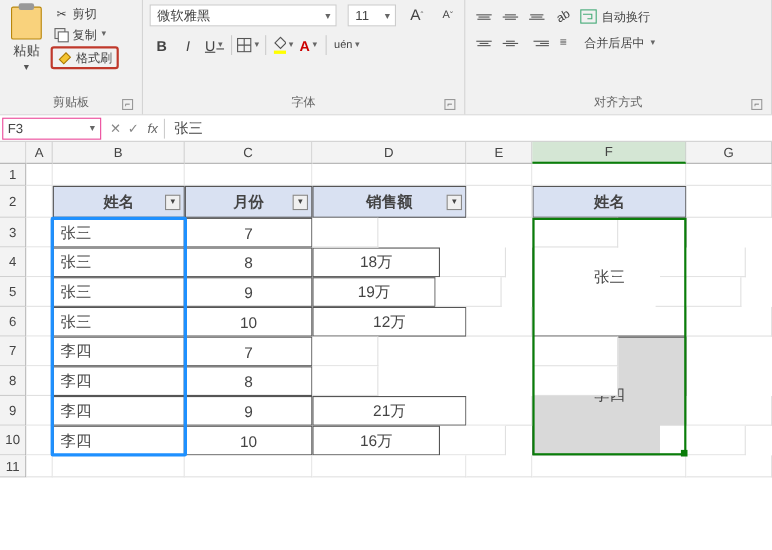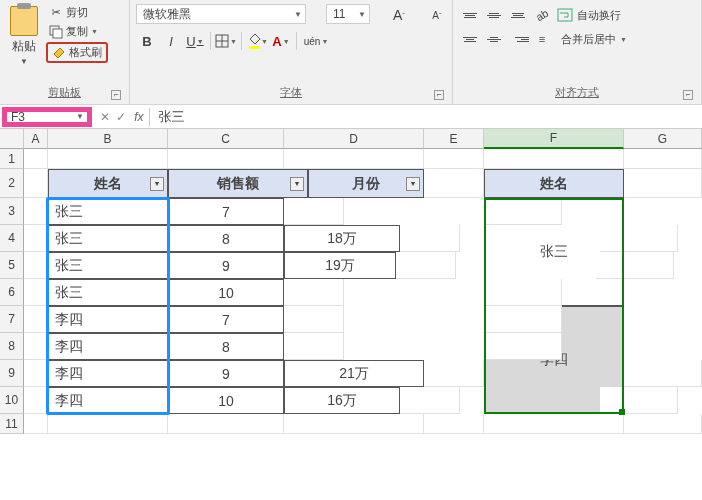--- a/index.html
+++ b/index.html
@@ -1,47 +1,47 @@
 <!DOCTYPE html>
 <html><head>
 <meta charset="utf-8">
 <style>
   * { box-sizing: border-box; margin: 0; padding: 0; font-family: "Microsoft YaHei", sans-serif; }
   body { background: #fff; width: 702px; height: 500px; overflow: hidden; font-size: 12px; color: #444; }
   .ribbon { background: #f1f1f1; border-bottom: 1px solid #d4d4d4; height: 105px; display: flex; }
   .ribbon-group { border-right: 1px solid #d4d4d4; padding: 4px 6px 0 6px; display: flex; flex-direction: column; justify-content: space-between; }
-  .group-label { text-align: center; font-size: 11px; color: #666; padding: 2px 0 4px; position: relative; text-decoration: underline; }
+  .group-label { text-align: center; font-size: 11px; color: #666; padding: 2px 0 4px; position: relative; }
   .group-label .launcher { position: absolute; right: 2px; bottom: 4px; width: 10px; height: 10px; border: 1px solid #999; font-size: 8px; line-height: 8px; text-align: center; }
   .clipboard-content { display: flex; gap: 4px; }
   .paste-big { display: flex; flex-direction: column; align-items: center; gap: 2px; padding: 2px 4px; }
   .paste-icon { width: 28px; height: 30px; background: #f9d27c; border: 1px solid #b8860b; border-radius: 2px; position: relative; }
   .paste-icon::before { content: ""; position: absolute; top: -4px; left: 6px; width: 14px; height: 6px; background: #999; border-radius: 2px; }
   .paste-arrow { font-size: 8px; color: #555; }
   .clip-small { display: flex; flex-direction: column; gap: 2px; }
   .clip-btn { display: flex; align-items: center; gap: 3px; padding: 1px 3px; white-space: nowrap; font-size: 11px; }
   .clip-icon { width: 14px; height: 14px; display: inline-flex; align-items: center; justify-content: center; }
   .format-painter-box { border: 2px solid #c0392b; border-radius: 3px; padding: 1px 4px; }
   .red-annot { color: #e74c3c; font-size: 14px; font-weight: bold; position: absolute; left: 48px; top: 112px; }
   .font-group { min-width: 285px; }
-  .font-row1 { display: flex; gap: 20px; align-items: flex-end; margin-bottom: 6px; }
+  .font-row1 { display: flex; gap: 10px; align-items: flex-start; margin-bottom: 6px; }
   .font-select { border: 1px solid #ccc; background: #fff; height: 20px; display: flex; align-items: center; padding: 0 16px 0 6px; position: relative; font-size: 12px; }
   .font-select .dd { position: absolute; right: 3px; font-size: 8px; color: #666; }
   .size-btn { width: 18px; height: 18px; display: flex; align-items: center; justify-content: center; border: 1px solid transparent; }
   .font-row2 { display: flex; gap: 2px; align-items: center; }
   .fmt-btn { width: 22px; height: 22px; display: flex; align-items: center; justify-content: center; font-size: 13px; position: relative; }
   .fmt-btn .dd { font-size: 7px; color: #666; margin-left: 1px; }
   .sep { width: 1px; height: 18px; background: #ccc; margin: 0 2px; }
   .align-group { min-width: 130px; }
   .align-grid { display: grid; grid-template-columns: repeat(3, 22px) 24px 70px; grid-template-rows: 22px 22px; gap: 2px 2px; align-items: center; }
   .align-btn { width: 22px; height: 22px; display: flex; flex-direction: column; align-items: center; justify-content: center; gap: 1px; }
   .align-btn .bar { height: 1px; background: #555; display: block; }
   .wrap-text { display: flex; align-items: center; gap: 4px; font-size: 11px; white-space: nowrap; }
   .merge-btn { display: flex; align-items: center; gap: 4px; font-size: 11px; white-space: nowrap; }
   .namebox-row { display: flex; align-items: center; border-bottom: 1px solid #ccc; height: 24px; background: #fff; position: relative; }
-  .namebox { width: 90px; border: 5px solid #ec4899; height: 20px; margin: 2px 0 2px 2px; padding: 0 4px; display: flex; align-items: center; font-size: 12px; background: #fff; position: relative; }
+  .namebox { width: 90px; border: 1px solid #ec4899; height: 20px; margin: 2px 0 2px 2px; padding: 0 4px; display: flex; align-items: center; font-size: 12px; background: #fff; position: relative; }
   .namebox .dd { position: absolute; right: 3px; font-size: 8px; color: #666; }
   .fx-btns { display: flex; gap: 6px; padding: 0 8px; color: #888; }
   .fx-label { font-style: italic; color: #666; padding-right: 6px; }
   .formula-val { border-left: 1px solid #ccc; padding-left: 8px; flex: 1; font-size: 13px; }
   .grid-area { position: relative; }
   .col-headers { display: flex; height: 20px; }
   .corner { width: 24px; background: #f3f3f3; border-right: 1px solid #ccc; border-bottom: 1px solid #aaa; }
   .colh { background: #f3f3f3; border-right: 1px solid #ccc; border-bottom: 1px solid #aaa; display: flex; align-items: center; justify-content: center; font-size: 12px; color: #444; }
   .colh.selected { background: #d4e6d4; border-bottom: 2px solid #0a7d0a; }
   .rows { display: flex; flex-direction: column; }
@@ -265,22 +265,22 @@
         <div class="cell" style="width:116px;height:20px"></div>
         <div class="cell" style="width:140px;height:20px"></div>
         <div class="cell" style="width:60px;height:20px"></div>
         <div class="cell" style="width:140px;height:20px"></div>
         <div class="cell" style="width:78px;height:20px"></div>
       </div>
       <div class="row" style="height:29px">
         <div class="rowh" style="height:29px">2</div>
         <div class="cell" style="width:24px"></div>
         <div class="table-cell table-header" style="width:120px;position:relative">姓名<span class="filter-btn">▼</span></div>
+        <div class="table-cell table-header" style="width:116px;position:relative">月份<span class="filter-btn">▼</span></div>
         <div class="table-cell table-header" style="width:140px;position:relative">销售额<span class="filter-btn">▼</span></div>
-        <div class="table-cell table-header" style="width:116px;position:relative">月份<span class="filter-btn">▼</span></div>
         <div class="cell" style="width:60px"></div>
         <div class="table-cell table-header" style="width:140px">姓名</div>
         <div class="cell" style="width:78px"></div>
       </div>
       <div class="row" style="height:27px">
         <div class="rowh" style="height:27px">3</div>
         <div class="cell" style="width:24px"></div>
         <div class="table-cell left-text" style="width:120px">张三</div>
         <div class="table-cell" style="width:116px">7</div>
         <div class="cell" style="width:60px"></div>
@@ -306,20 +306,21 @@
         <div class="table-cell" style="width:112px">19万</div>
         <div class="cell" style="width:60px"></div>
         <div class="cell" style="width:140px;visibility:hidden"></div>
         <div class="cell" style="width:78px"></div>
       </div>
       <div class="row" style="height:27px">
         <div class="rowh" style="height:27px">6</div>
         <div class="cell" style="width:24px"></div>
         <div class="table-cell left-text" style="width:120px">张三</div>
         <div class="table-cell" style="width:116px">10</div>
+        <div class="table-cell" style="width:140px">12万</div>
         <div class="cell" style="width:60px"></div>
         <div class="cell" style="width:140px;visibility:hidden"></div>
         <div class="cell" style="width:78px"></div>
       </div>
       <div class="row" style="height:27px">
         <div class="rowh" style="height:27px">7</div>
         <div class="cell" style="width:24px"></div>
         <div class="table-cell left-text" style="width:120px">李四</div>
         <div class="table-cell" style="width:116px">7</div>
         <div class="cell" style="width:60px"></div>

